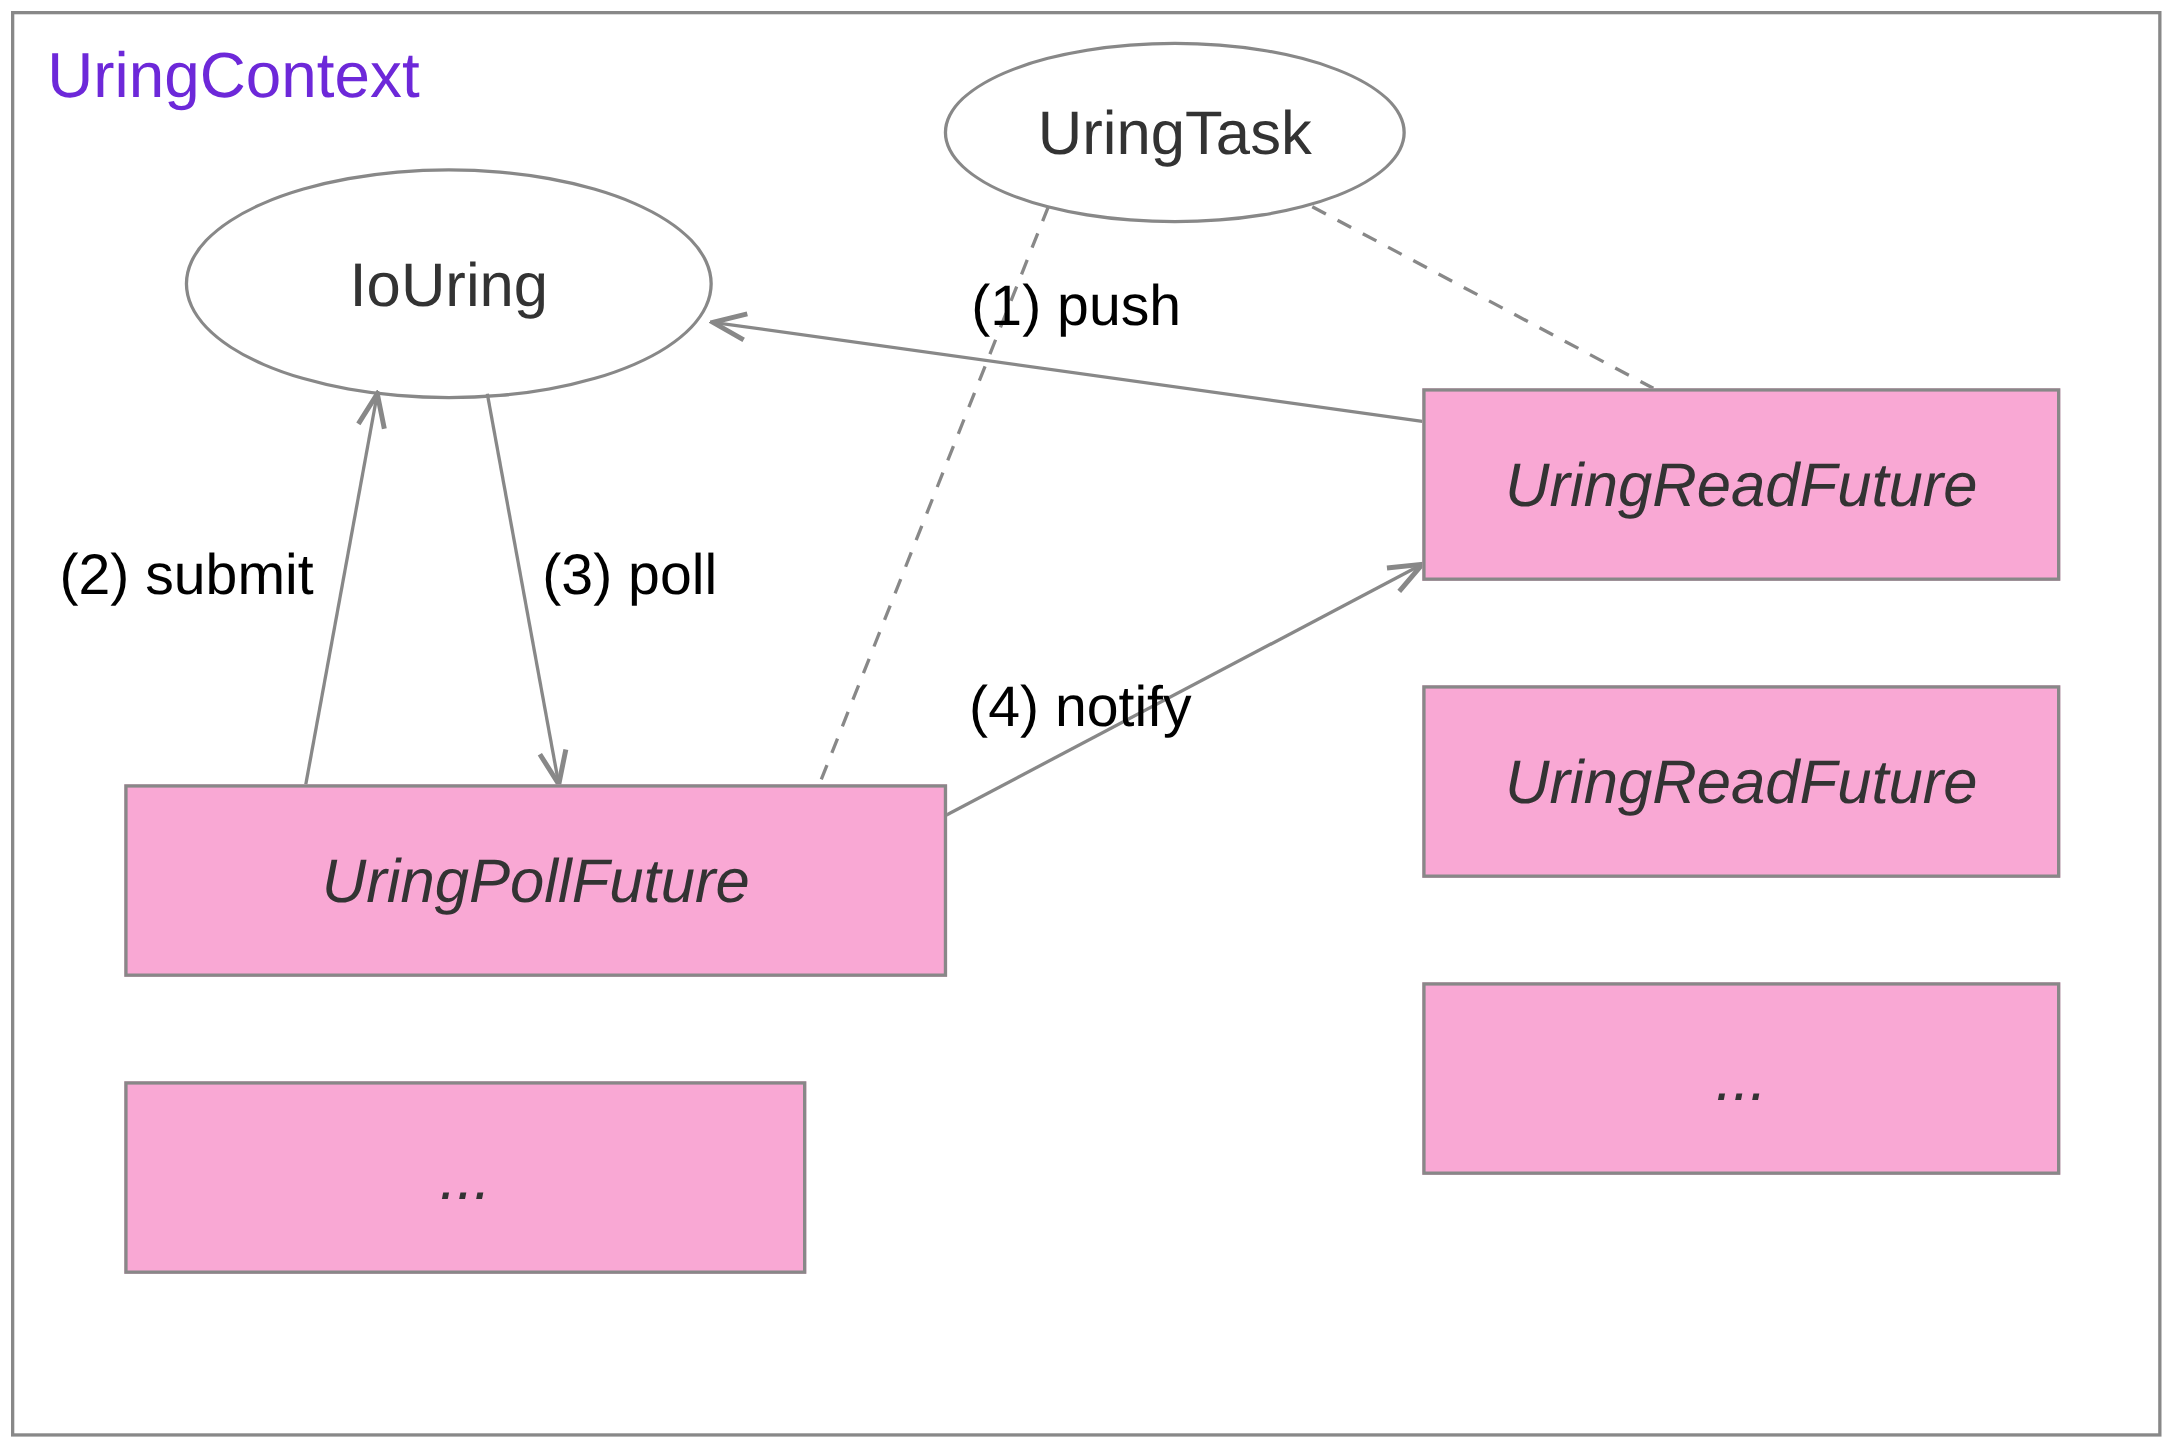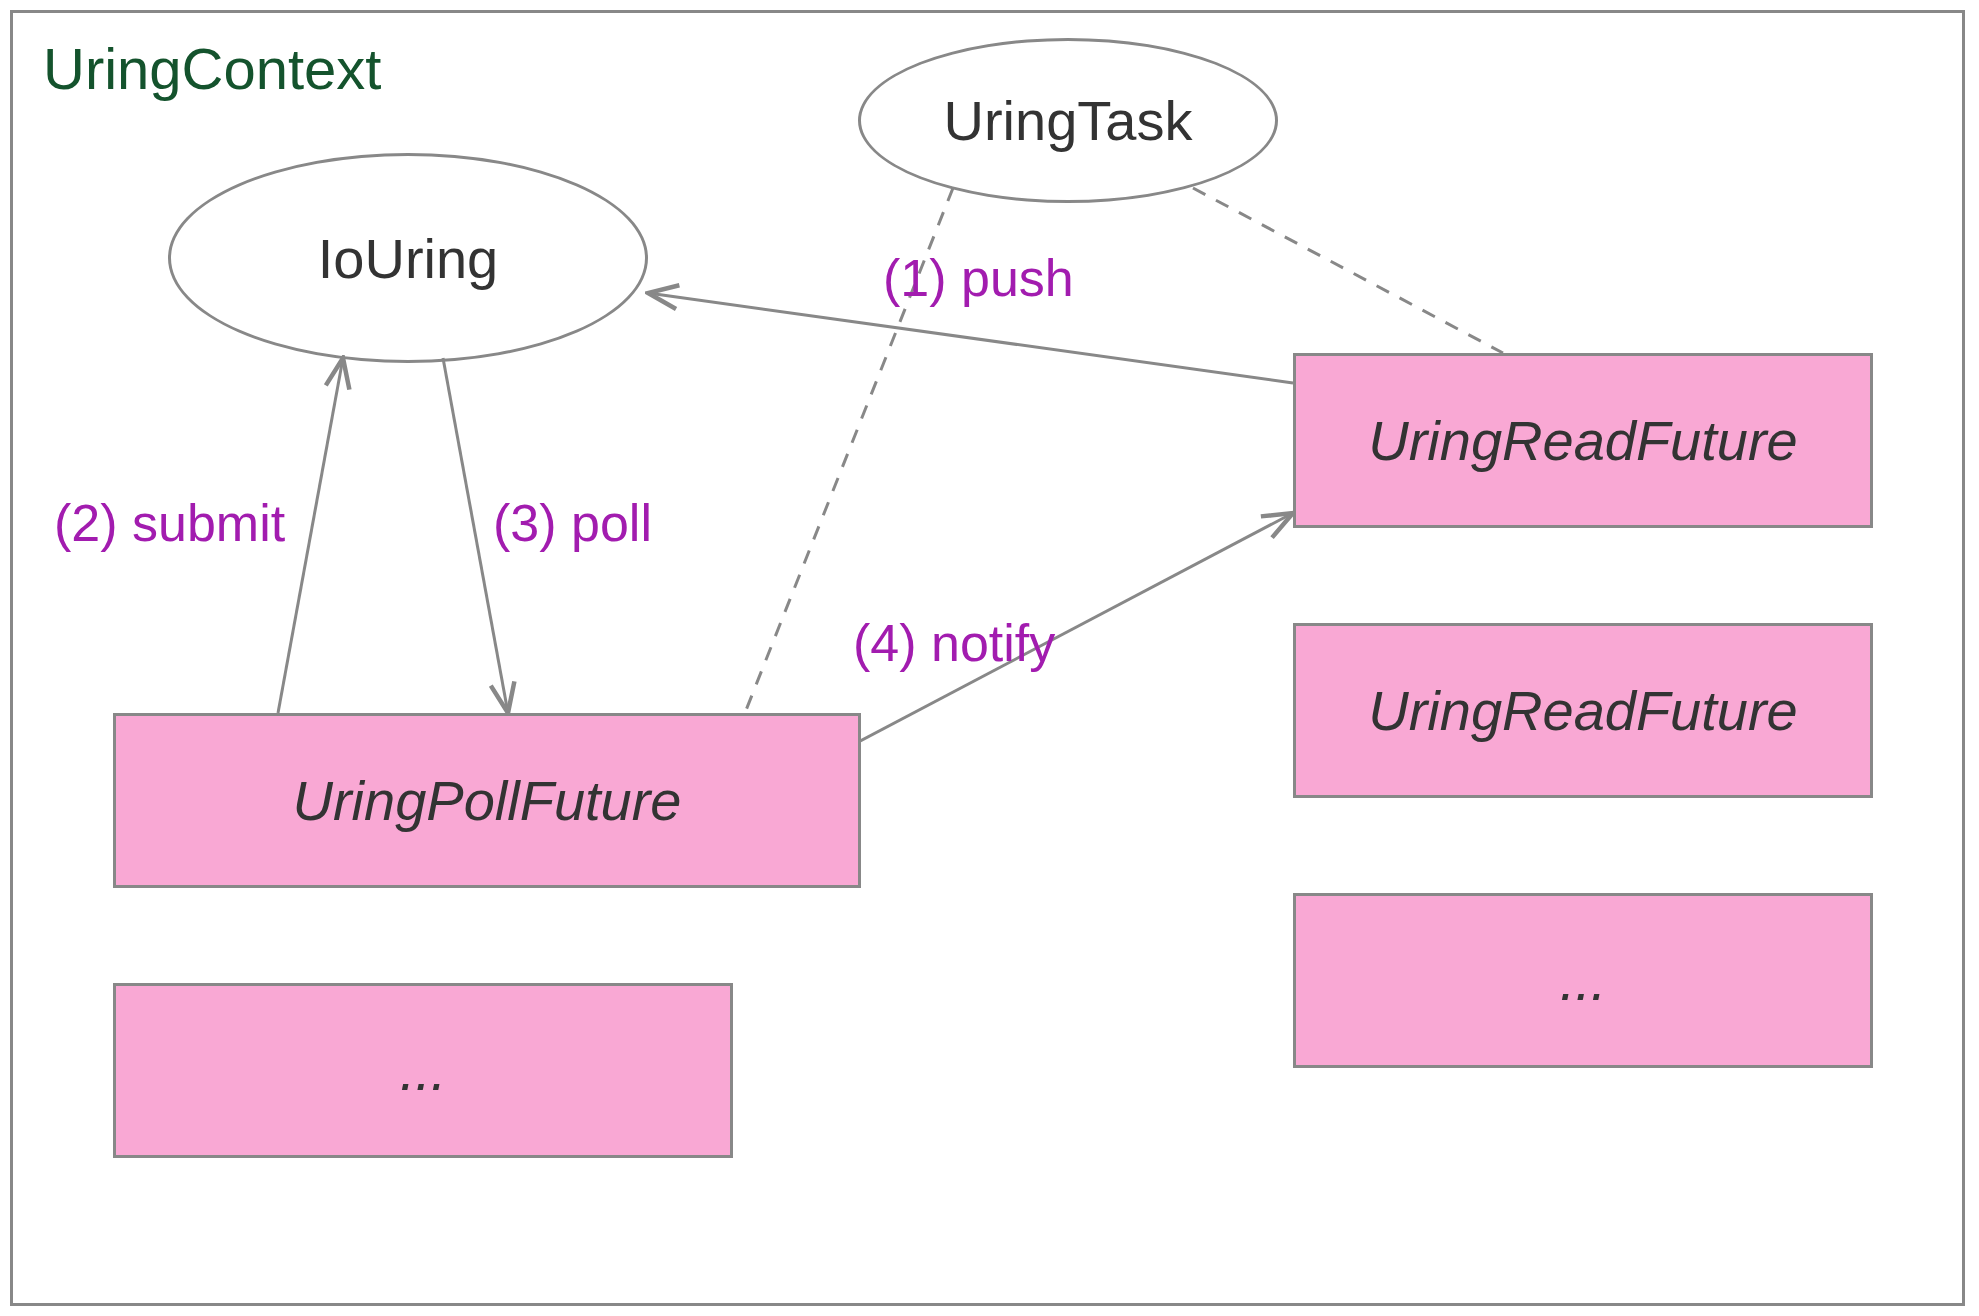--- a/index.html
+++ b/index.html
@@ -20,21 +20,21 @@
       top: 10px;
       width: 1955px;
       height: 1296px;
       border: 3px solid #888888;
     }
     .context-label {
       position: absolute;
       left: 30px;
       top: 22px;
       font-size: 58px;
-      color: #14532d;
+      color: #6d28d9;
     }
     .ellipse {
       position: absolute;
       border: 3px solid #888888;
       border-radius: 50%;
       display: flex;
       align-items: center;
       justify-content: center;
       font-size: 56px;
       color: #333333;
@@ -46,21 +46,21 @@
       align-items: center;
       justify-content: center;
       font-size: 56px;
       color: #333333;
       background: #f9a8d4;
       font-style: italic;
     }
     .edge-label {
       position: absolute;
       font-size: 52px;
-      color: #a21caf;
+      color: #000000;
     }
     svg.arrows {
       position: absolute;
       left: 0;
       top: 0;
       width: 1955px;
       height: 1296px;
       pointer-events: none;
     }
   </style>
@@ -114,14 +114,14 @@
     <span>...</span>
   </div>
 
   <div class="box" style="left:1280px; top:880px; width:580px; height:175px;">
     <span>...</span>
   </div>
 
   <div class="edge-label" style="left:870px; top:235px;">(1) push</div>
   <div class="edge-label" style="left:41px; top:480px;">(2) submit</div>
   <div class="edge-label" style="left:480px; top:480px;">(3) poll</div>
-  <div class="edge-label" style="left:840px; top:600px;">(4) notify</div>
+  <div class="edge-label" style="left:868px; top:600px;">(4) notify</div>
 </div>
 
 </body></html>

